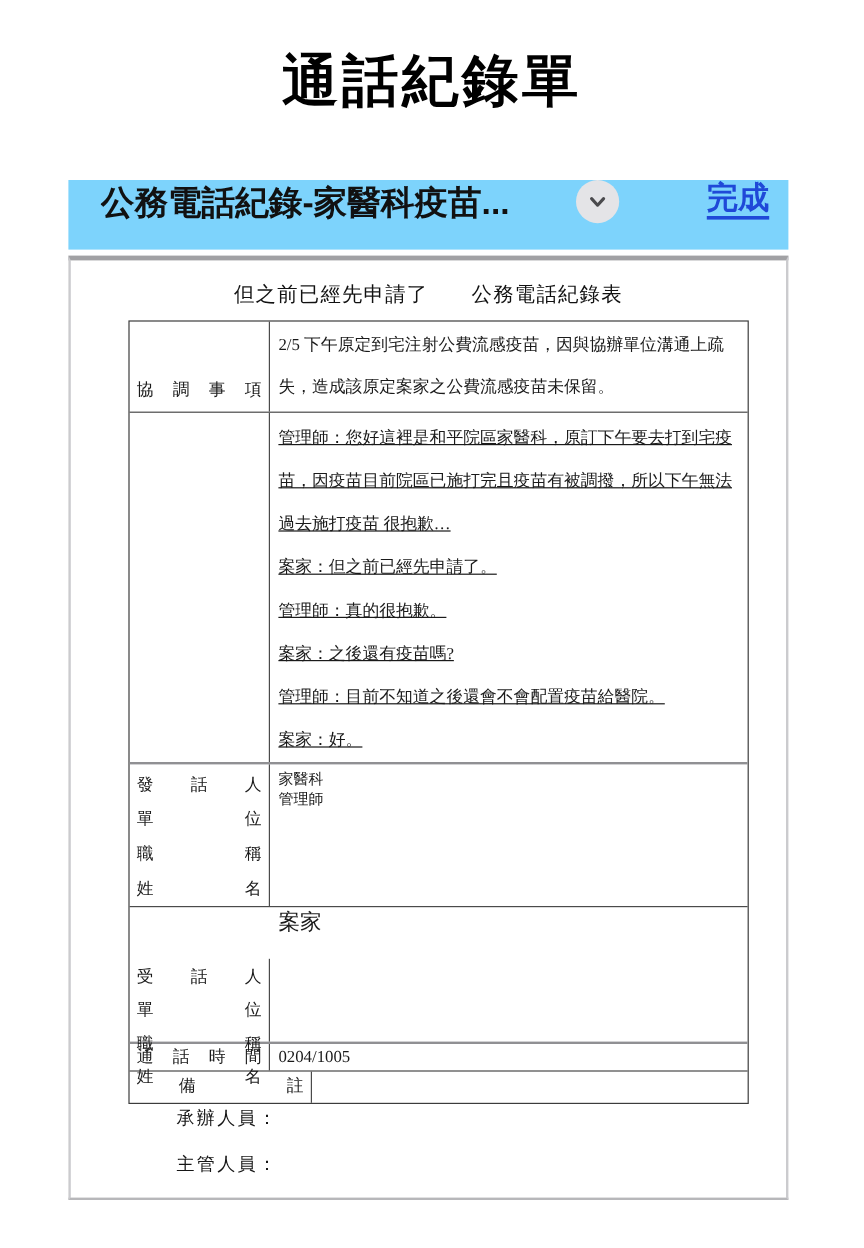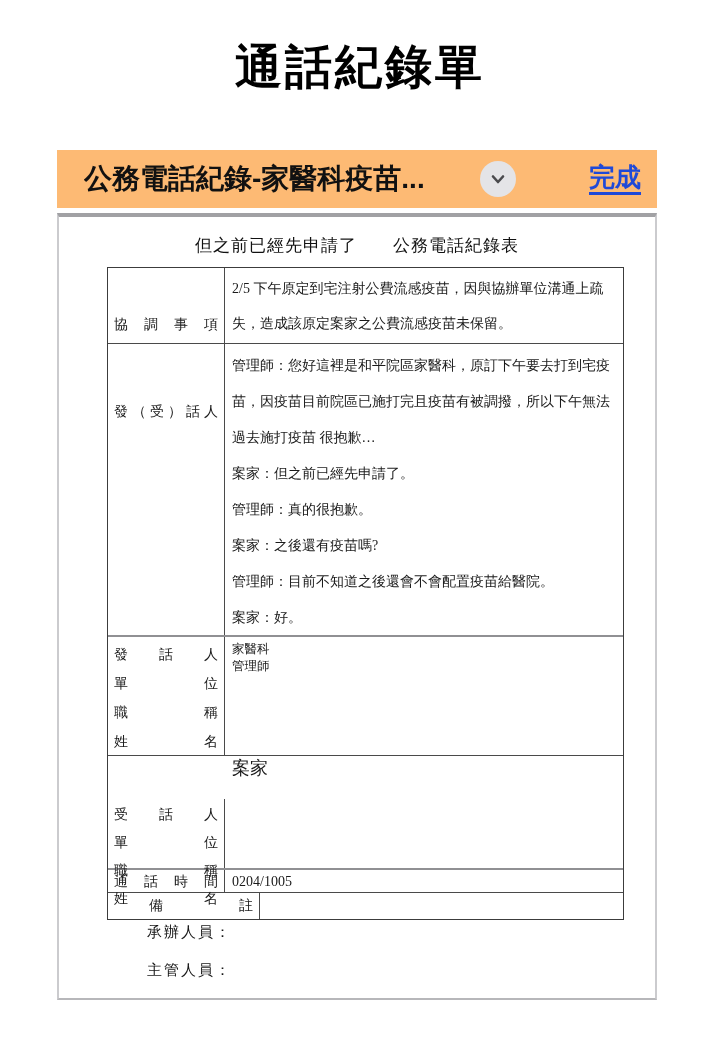--- a/index.html
+++ b/index.html
@@ -8,21 +8,21 @@
 
   
   .app-title {
     position:absolute; top:36px; left:0; width:720px;
     text-align:center; font-size:47px; font-weight:800; letter-spacing:3px; color:#000;
   }
 
   
   .toolbar {
     position:absolute; left:57px; top:150px; width:600px; height:58px;
-    background:#fdba74; display:flex; align-items:center; padding:0 10px 0 27px;gap:39px;
+    background:#7dd3fc; display:flex; align-items:flex-start; padding:0 10px 0 27px;gap:39px;
   }
   .toolbar-title {
     font-size:28px; font-weight:700; color:#111; white-space:nowrap;
     overflow:hidden; flex:0 1 auto;
   }
   .chevron-btn {
     margin-left:auto; width:36px; height:36px; border-radius:50%;
     background:#e4e4e7; display:flex; align-items:center; justify-content:center;
     flex:none; cursor:pointer;
   }
@@ -64,21 +64,21 @@
   .label-line { text-align:justify; text-align-last:justify; }
   .content-cell { flex:1 1 auto; padding:2px 7px; font-size:14px; color:#1a1a1a; min-width:0; }
 
   .r1 { height:75px; }
   .r1 .label-cell { display:flex; align-items:flex-end; padding-bottom:9px; }
   .r1 .label-cell .label-line { width:100%; }
   .r1 .content-cell { line-height:35px; padding-top:3px; }
 
   .r2 { height:292px; }
   .r2 .label-cell { padding-top:48px; line-height:40px; }
-  .r2 .content-cell { line-height:36px; padding-top:4px; }
+  .r2 .content-cell { line-height:36px; padding-top:4px;text-decoration:underline; }
 
   .r3 { height:120px; }
   .r3 .label-cell { line-height:29px; padding-top:3px; }
   .r3 .content-cell { font-size:12.5px; line-height:17px; padding-top:4px; }
 
   .r4 { height:113px; }
   .r4 .label-cell { line-height:28px; padding-top:2px;margin-top:43px; }
   .r4 .content-cell { font-size:18px; line-height:17px; padding-top:4px; }
 
   .r5 { height:24px; }
@@ -121,21 +121,20 @@
       <div class="label-cell">
         <div class="label-line">協調事項</div>
       </div>
       <div class="content-cell">
         <div>2/5 下午原定到宅注射公費流感疫苗，因與協辦單位溝通上疏失，造成該原定案家之公費流感疫苗未保留。</div>
       </div>
     </div>
 
     <div class="row r2">
       <div class="label-cell">
-        <div class="label-line">發（受）話人</div>
       </div>
       <div class="content-cell">
         <div>管理師：您好這裡是和平院區家醫科，原訂下午要去打到宅疫苗，因疫苗目前院區已施打完且疫苗有被調撥，所以下午無法過去施打疫苗 很抱歉…</div>
         <div>案家：但之前已經先申請了。</div>
         <div>管理師：真的很抱歉。</div>
         <div>案家：之後還有疫苗嗎?</div>
         <div>管理師：目前不知道之後還會不會配置疫苗給醫院。</div>
         <div>案家：好。</div>
       </div>
     </div>

